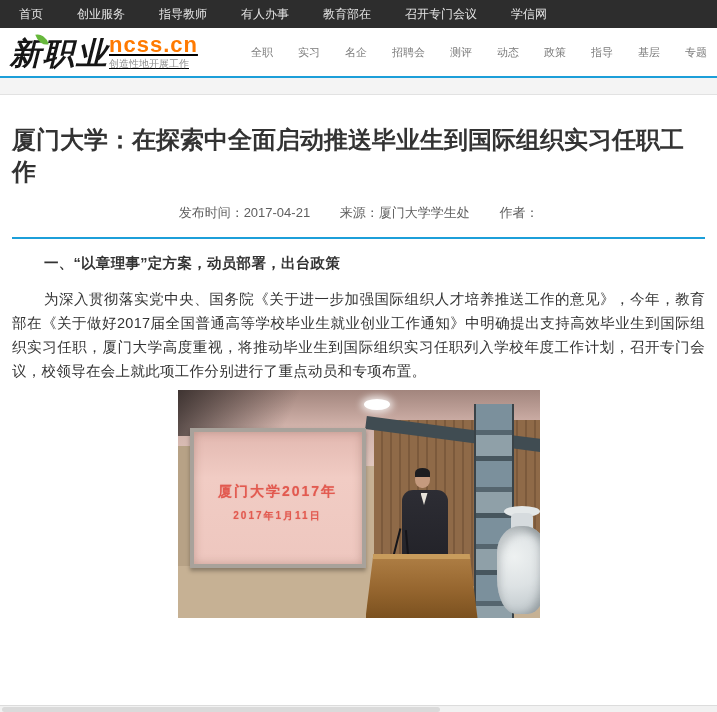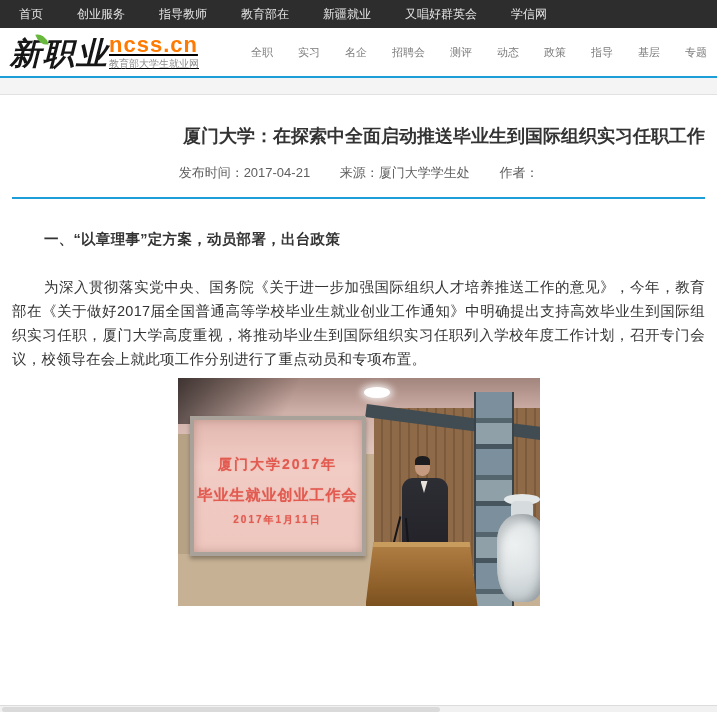--- a/index.html
+++ b/index.html
@@ -24,28 +24,28 @@
   .domain { color:#ff7a00; font-size:22px; font-weight:bold; letter-spacing:1px; }
   .subtitle { color:#8f8f8f; font-size:10px; margin-top:3px; }
   .mainnav { margin-left:auto; display:flex; gap:25px; padding-right:2px; }
   .mainnav .nitem { color:#7b7b7b; font-size:11px; cursor:pointer; white-space:nowrap; }
 
   
   .crumbband { height:17px; background:#f4f4f4; border-bottom:1px solid #e2e2e2; }
 
   
   .article { padding:0 12px; }
-  .title { text-align:right; font-size:18px; font-weight:bold; color:#333; margin-top:29px; }
+  .title { text-align:left; font-size:24px; font-weight:bold; color:#333; margin-top:29px; }
   .meta { text-align:center; font-size:13px; color:#5e5e5e; margin-top:16px; }
   .meta span { margin:12px 13px; }
   .divider { border:none; border-top:2px solid #1c9fd9; margin-top:15px; }
   .bodytext p { font-size:14.5px; color:#333; line-height:24px; text-indent:2.2em;
-    text-align:justify; letter-spacing:.3px; margin-top:24px; }
+    text-align:justify; letter-spacing:.3px; margin-top:12px; }
   .bodytext p.first { margin-top:20px; }
-  .bodytext p.bold { font-weight:bold; margin-top:28px; }
+  .bodytext p.bold { font-weight:bold; margin-top:12px; }
 
   
   .photo { width:362px; height:228px; margin:7px auto 0; position:relative; overflow:hidden;
     background:#c6b194; }
   .ph-ceiling { position:absolute; top:0; left:0; right:0; height:76px;
     background:linear-gradient(180deg,#a2857d 0%,#cfb0a8 45%,#e0c6bd 100%); }
   .ph-corner { position:absolute; top:0; left:0; width:150px; height:46px;
     background:linear-gradient(115deg,rgba(38,32,31,.8),rgba(38,32,31,0) 72%); }
   .ph-light { position:absolute; top:9px; left:186px; width:26px; height:11px; background:#fff;
     border-radius:50%; box-shadow:0 0 7px 3px rgba(255,255,255,.75); }
@@ -99,32 +99,32 @@
   .scroll-thumb { position:absolute; left:2px; top:1px; width:438px; height:5px; background:#dadada;
     border-radius:3px; }
 </style>
 </head>
 <body>
 
 <div class="topbar">
   <span class="titem">首页</span>
   <span class="titem">创业服务</span>
   <span class="titem">指导教师</span>
+  <span class="titem">有人办事</span>
   <span class="titem">教育部在</span>
-  <span class="titem">新疆就业</span>
-  <span class="titem">又唱好群英会</span>
+  <span class="titem">召开专门会议</span>
   <span class="titem">学信网</span>
 </div>
 
 <div class="header">
   <div class="logo">
     <div class="brand">新职业<span class="leaf"></span></div>
     <div class="logo-right">
       <span class="domain">ncss.cn</span>
-      <span class="subtitle">教育部大学生就业网</span>
+      <span class="subtitle">创造性地开展工作</span>
     </div>
   </div>
   <div class="mainnav">
     <span class="nitem">全职</span>
     <span class="nitem">实习</span>
     <span class="nitem">名企</span>
     <span class="nitem">招聘会</span>
     <span class="nitem">测评</span>
     <span class="nitem">动态</span>
     <span class="nitem">政策</span>
@@ -154,21 +154,20 @@
     <div class="ph-ceiling"></div>
     <div class="ph-corner"></div>
     <div class="ph-light"></div>
     <div class="ph-wood"></div>
     <div class="ph-beam"></div>
     <div class="ph-stones"></div>
     <div class="ph-wall-left"></div>
 
     <div class="ph-screen">
       <div class="sl sl1">厦门大学2017年</div>
-      <div class="sl sl2">毕业生就业创业工作会</div>
       <div class="sl sl3">2017年1月11日</div>
     </div>
 
     <div class="ph-man">
       <div class="man-head">
           <div class="man-hair"></div>
         </div>
       <div class="man-body">
           <div class="man-shirt"></div>
         </div>

